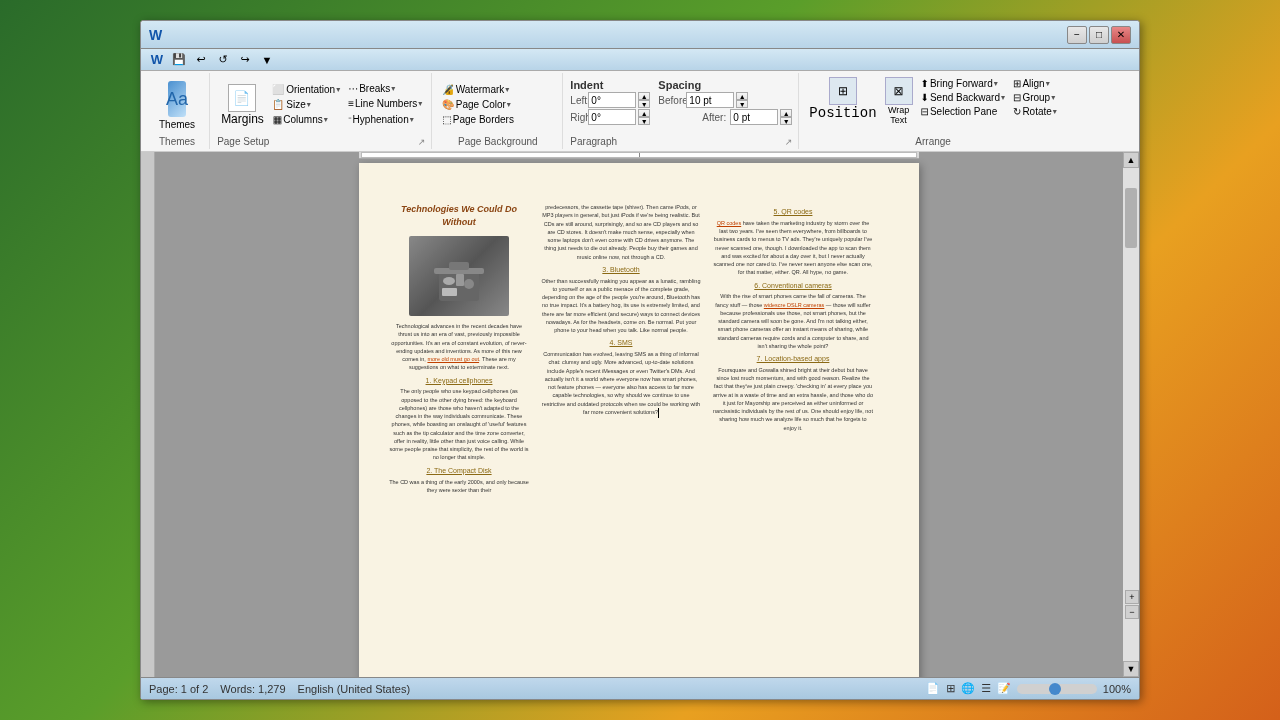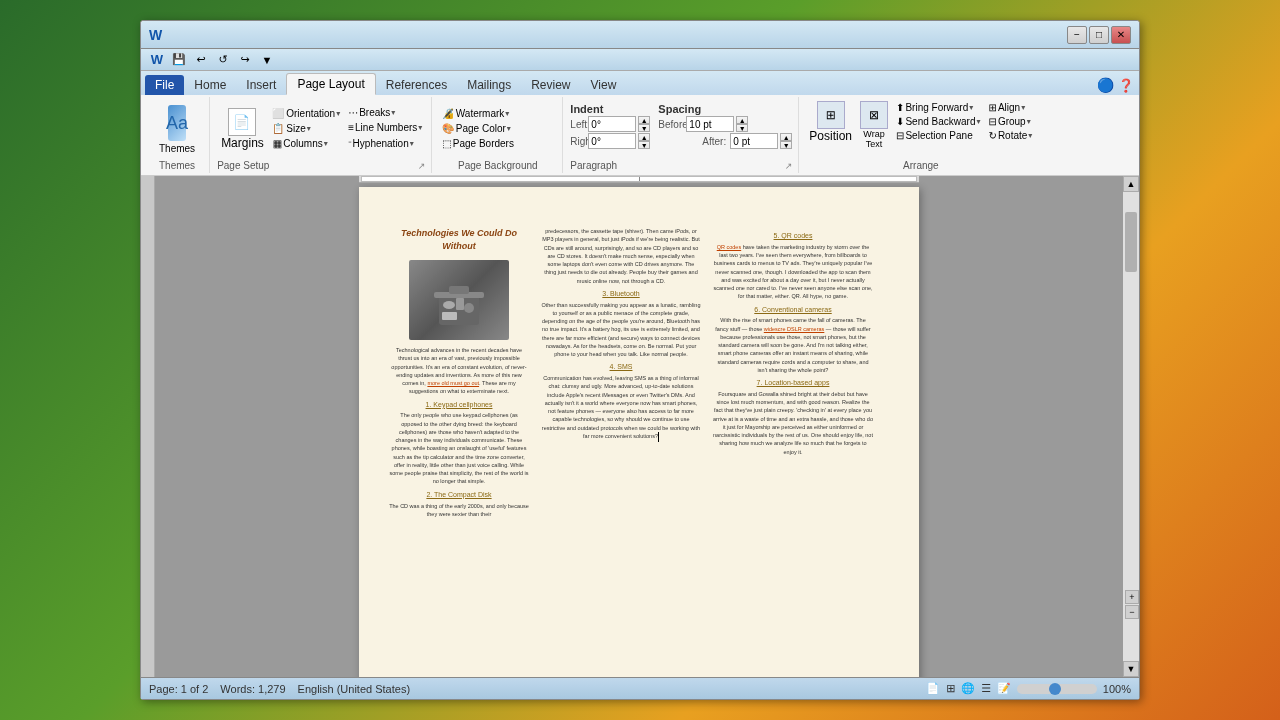--- a/index.html
+++ b/index.html
@@ -406,34 +406,20 @@
   <div class="quick-toolbar">
     <span class="qt-btn" style="color:#1155aa;font-weight:bold;font-size:13px;">W</span>
     <span class="qt-btn">💾</span>
     <span class="qt-btn">↩</span>
     <span class="qt-btn">↺</span>
     <span class="qt-btn">↪</span>
     <span class="qt-btn">▼</span>
   </div>
 
   <div class="ribbon">
-    <div class="ribbon-tabs">
-      <div class="ribbon-tab" style="background:#2255aa;color:white;padding:3px 10px;border-radius:3px 3px 0 0;">File</div>
-      <div class="ribbon-tab">Home</div>
-      <div class="ribbon-tab">Insert</div>
-      <div class="ribbon-tab active">Page Layout</div>
-      <div class="ribbon-tab">References</div>
-      <div class="ribbon-tab">Mailings</div>
-      <div class="ribbon-tab">Review</div>
-      <div class="ribbon-tab">View</div>
-      <div style="margin-left:auto;display:flex;align-items:center;gap:4px;padding-bottom:2px;">
-        <span style="font-size:14px;cursor:pointer;">🔵</span>
-        <span style="font-size:13px;cursor:pointer;">❓</span>
-      </div>
-    </div>
 
     <div class="ribbon-content">
 
       <div class="themes-group">
         <div class="themes-big-btn">
           <div class="themes-icon">
             <span style="font-size:18px;color:#2266aa;">Aa</span>
           </div>
           <span style="font-size:10px;margin-top:2px;">Themes</span>
         </div>
@@ -565,21 +551,21 @@
           <span class="ribbon-group-label">Paragraph</span>
           <span class="group-expand">↗</span>
         </div>
       </div>
 
       <div class="ribbon-group" style="min-width:200px;border-right:none;">
         <div class="ribbon-group-content" style="flex-direction:row;align-items:flex-start;gap:2px;">
 
           <div style="display:flex;flex-direction:column;align-items:center;padding:2px 3px;cursor:pointer;">
             <div style="width:28px;height:28px;background:#dde8f0;border:1px solid #aac;display:flex;align-items:center;justify-content:center;font-size:12px;">⊞</div>
-            <span style="font-size:12px;">Position</span>
+            <span style="font-size:14px;font-family:Liberation Mono, monospace;">Position</span>
           </div>
 
           <div style="display:flex;flex-direction:column;align-items:center;padding:2px 3px;cursor:pointer;">
             <div style="width:28px;height:28px;background:#dde8f0;border:1px solid #aac;display:flex;align-items:center;justify-content:center;font-size:12px;">⊠</div>
             <span style="font-size:9px;">Wrap</span>
             <span style="font-size:9px;">Text</span>
           </div>
 
           <div style="display:flex;flex-direction:column;gap:1px;padding-top:2px;">
             <div class="small-text-btn">

